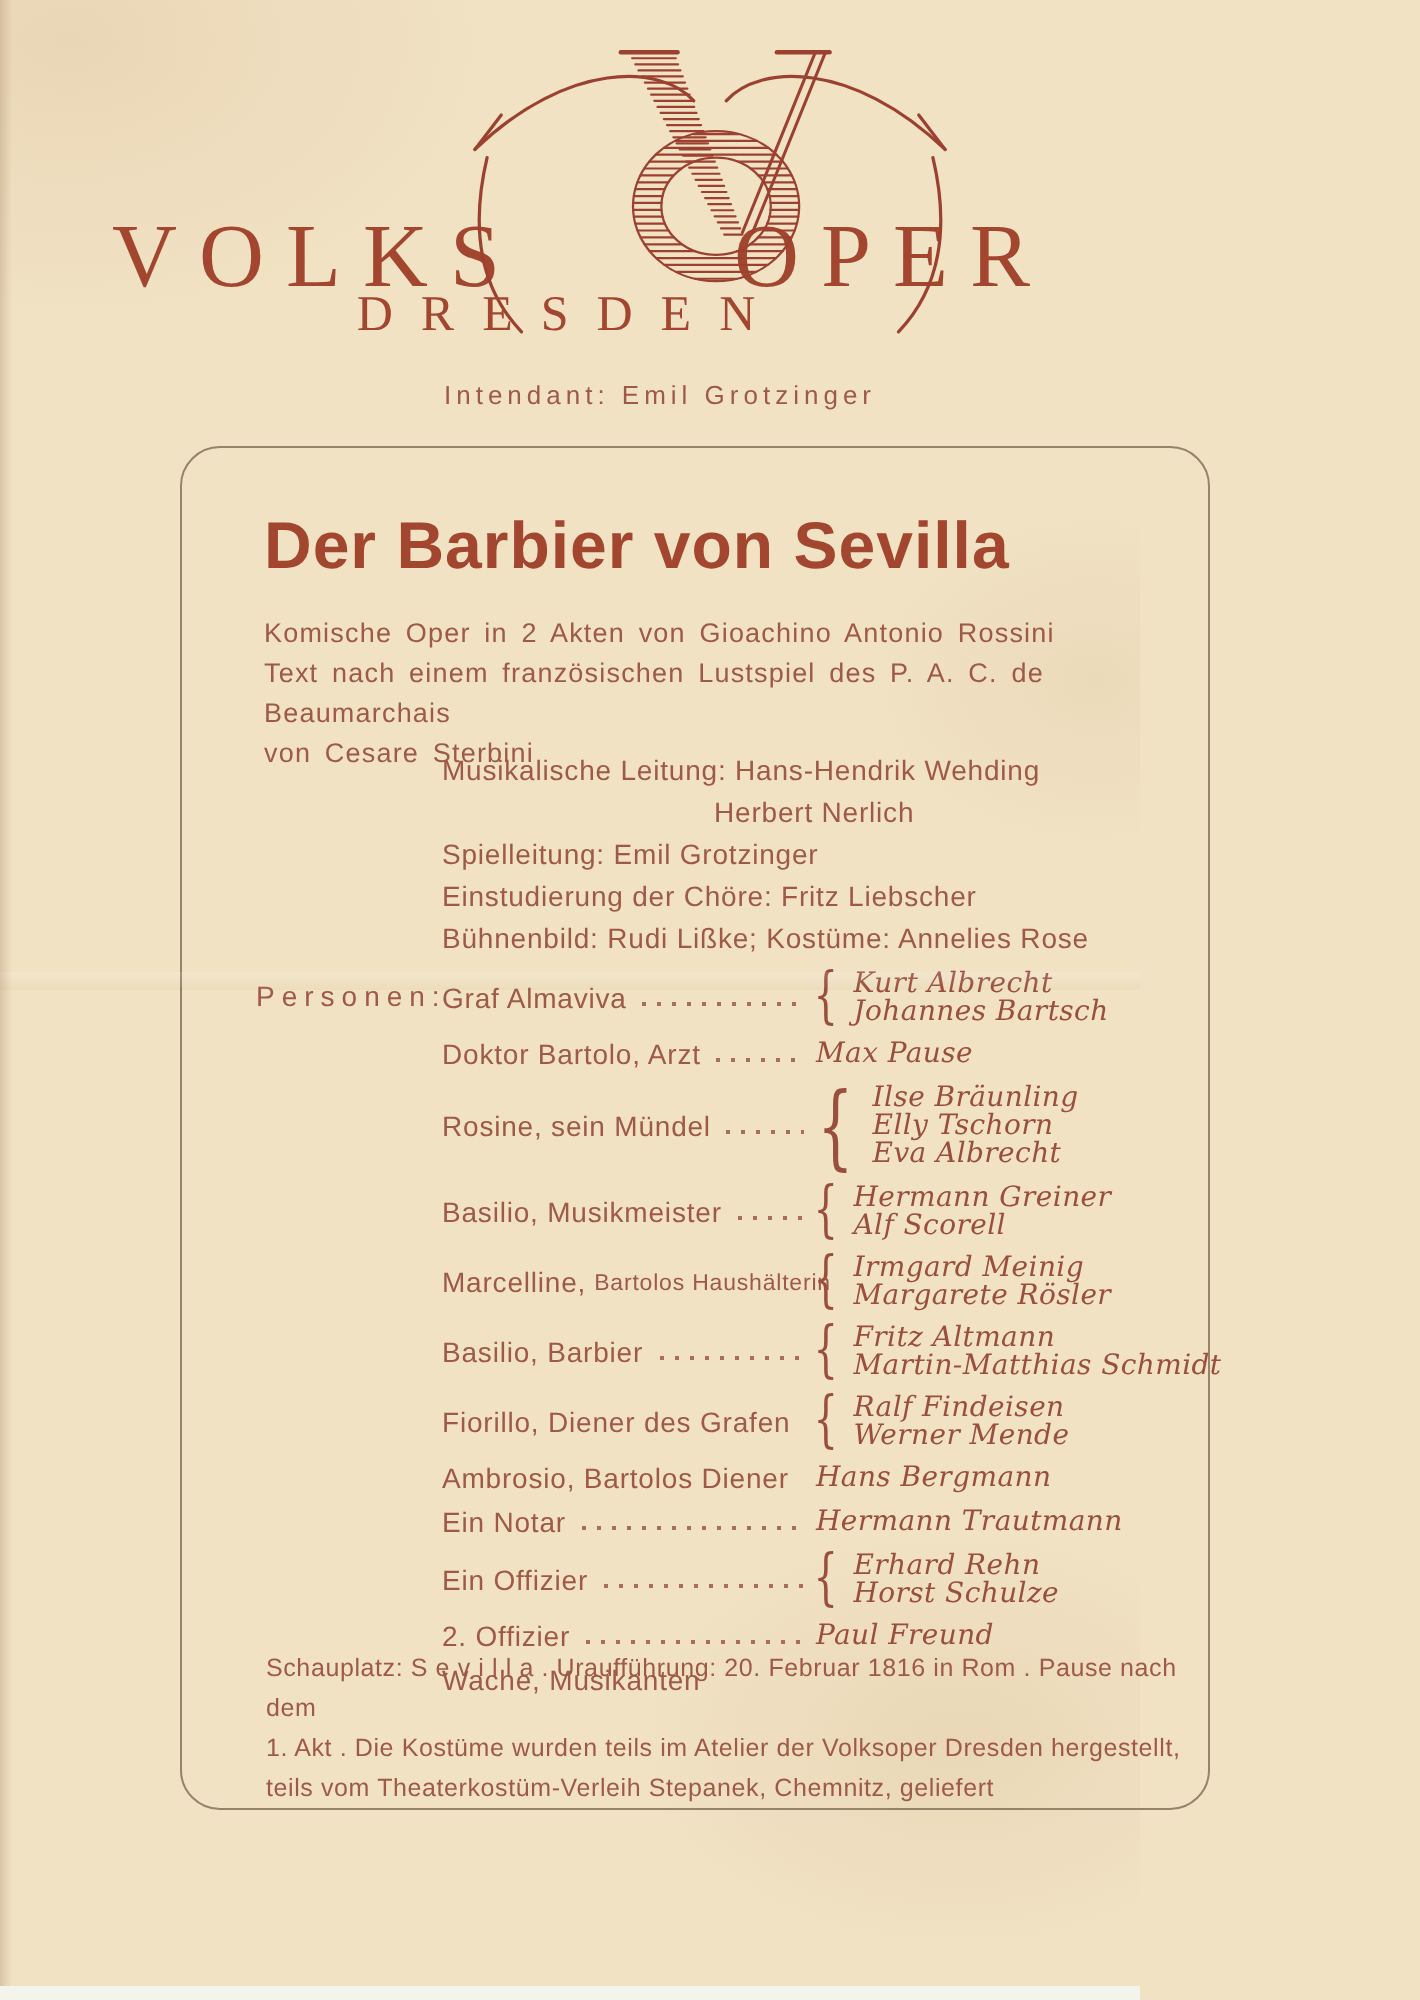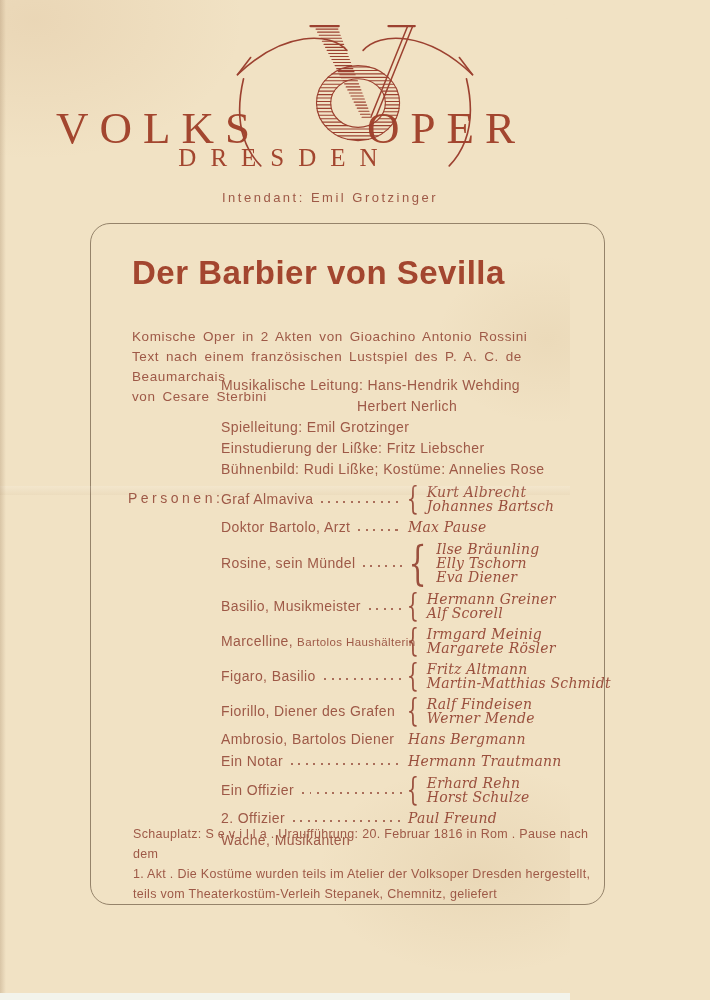--- a/index.html
+++ b/index.html
@@ -33,21 +33,21 @@
     color:var(--accent);}
   .intendant{position:absolute;left:0;top:190px;width:100%;text-align:center;
     font-size:13px;letter-spacing:2.5px;padding-left:2px;color:var(--ink);margin-left:44px;}
 
   
   .frame{position:absolute;left:90px;top:223px;width:515px;height:682px;
     border:1px solid var(--frame);border-radius:20px;}
   .title{position:absolute;left:41px;top:30px;font-size:33px;font-weight:700;
     letter-spacing:.5px;color:var(--accent);}
   .subtitle{position:absolute;left:41px;top:83px;width:452px;font-size:13.5px;
-    line-height:20px;letter-spacing:.6px;word-spacing:2.5px;color:var(--ink);margin-top:20px;}
+    line-height:20px;letter-spacing:.6px;word-spacing:2.5px;color:var(--ink);}
   .crew{position:absolute;left:130px;top:151px;font-size:14px;line-height:21px;
     letter-spacing:.4px;color:var(--ink);}
   .crew .indent{padding-left:136px;}
   .persons-label{position:absolute;left:37px;top:266px;font-size:14px;
     letter-spacing:3.5px;color:var(--ink);}
   .cast{position:absolute;left:130px;top:259px;width:372px;}
   .crow{display:flex;align-items:center;margin-bottom:4px;min-height:18px;}
   .rolecell{flex:0 0 184px;width:184px;display:flex;align-items:flex-end;
     font-size:14px;letter-spacing:.4px;color:var(--ink);}
   .role-text{white-space:nowrap;}
@@ -164,21 +164,21 @@
     <div class="title">Der Barbier von Sevilla</div>
     <div class="subtitle" id="subtitle">
         <div class="sline">Komische Oper in 2 Akten von Gioachino Antonio Rossini</div>
         <div class="sline">Text nach einem französischen Lustspiel des P. A. C. de Beaumarchais</div>
         <div class="sline">von Cesare Sterbini</div>
       </div>
     <div class="crew" id="crew">
         <div class="cline">Musikalische Leitung: Hans-Hendrik Wehding</div>
         <div class="cline indent">Herbert Nerlich</div>
         <div class="cline">Spielleitung: Emil Grotzinger</div>
-        <div class="cline">Einstudierung der Lißke: Fritz Liebscher</div>
+        <div class="cline">Einstudierung der Chöre: Fritz Liebscher</div>
         <div class="cline">Bühnenbild: Rudi Lißke; Kostüme: Annelies Rose</div>
       </div>
     <div class="persons-label">Personen:</div>
     <div class="cast" id="cast">
         <div class="crow">
           <div class="rolecell">
             <span class="role-text">Graf Almaviva</span>
             <span class="leader"></span>
           </div>
           <div class="brace b2">{</div>
@@ -198,21 +198,21 @@
         </div>
         <div class="crow">
           <div class="rolecell">
             <span class="role-text">Rosine, sein Mündel</span>
             <span class="leader"></span>
           </div>
           <div class="brace b3">{</div>
           <div class="names">
             <div class="name">Ilse Bräunling</div>
             <div class="name">Elly Tschorn</div>
-            <div class="name">Eva Diener</div>
+            <div class="name">Eva Albrecht</div>
           </div>
         </div>
         <div class="crow">
           <div class="rolecell">
             <span class="role-text">Basilio, Musikmeister</span>
             <span class="leader"></span>
           </div>
           <div class="brace b2">{</div>
           <div class="names">
             <div class="name">Hermann Greiner</div>
@@ -225,21 +225,21 @@
             <span class="role2">Bartolos Haushälterin</span>
           </div>
           <div class="brace b2">{</div>
           <div class="names">
             <div class="name">Irmgard Meinig</div>
             <div class="name">Margarete Rösler</div>
           </div>
         </div>
         <div class="crow">
           <div class="rolecell">
-            <span class="role-text">Figaro, Basilio</span>
+            <span class="role-text">Basilio, Barbier</span>
             <span class="leader"></span>
           </div>
           <div class="brace b2">{</div>
           <div class="names">
             <div class="name">Fritz Altmann</div>
             <div class="name">Martin-Matthias Schmidt</div>
           </div>
         </div>
         <div class="crow">
           <div class="rolecell">

